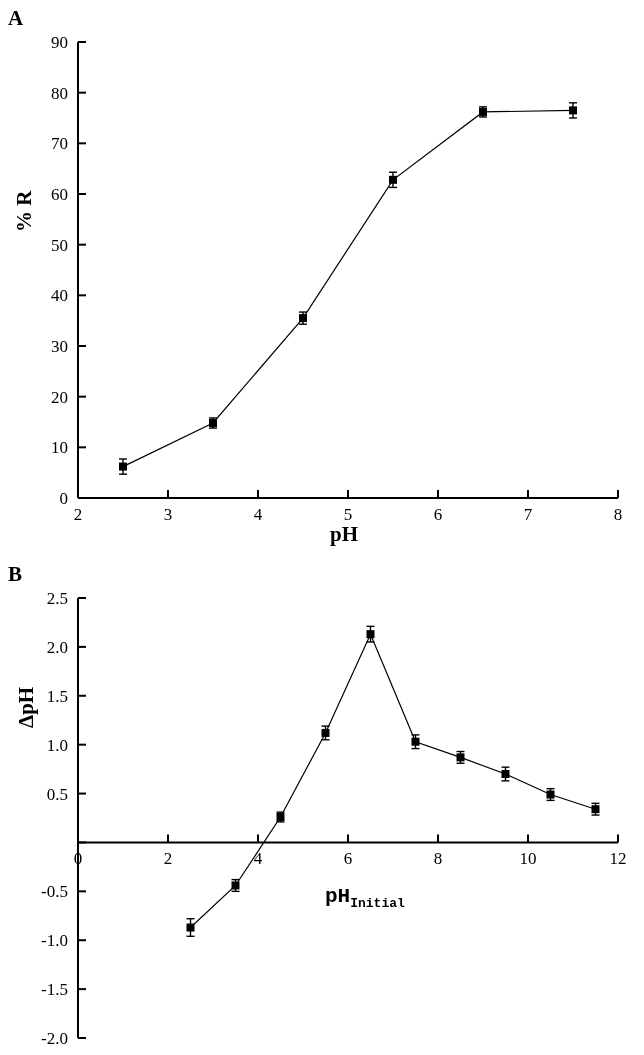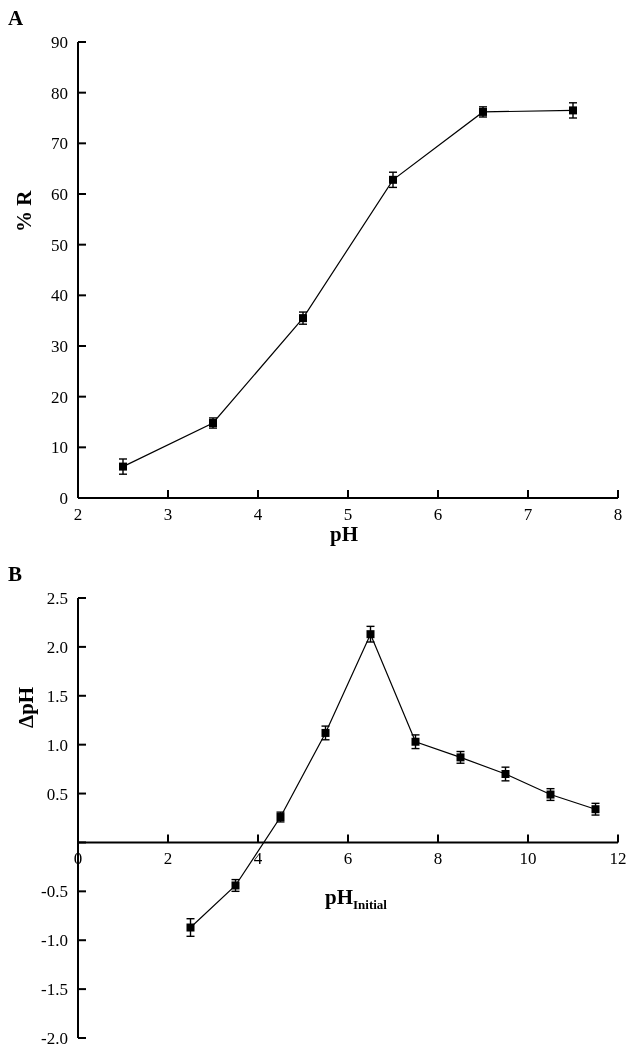--- a/index.html
+++ b/index.html
@@ -64,20 +64,21 @@
   }
   #b-ylabel {
     left: 14px;
     top: 168px;
     transform: rotate(-90deg);
     transform-origin: left top;
   }
   #b-xlabel {
     left: 325px;
     top: 325px;
+    font-family: Liberation Mono, monospace;
   }
   .tick-label {
     font-family: "Liberation Serif", serif;
     font-size: 17px;
     fill: #000;
   }
 </style>
 </head>
 <body>
 

